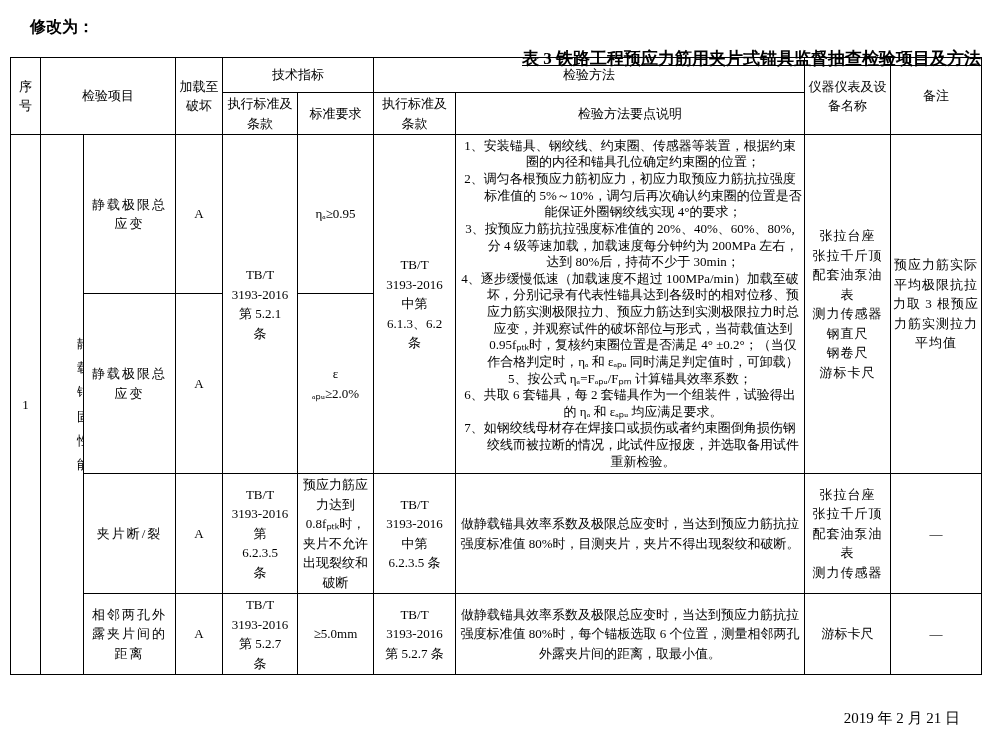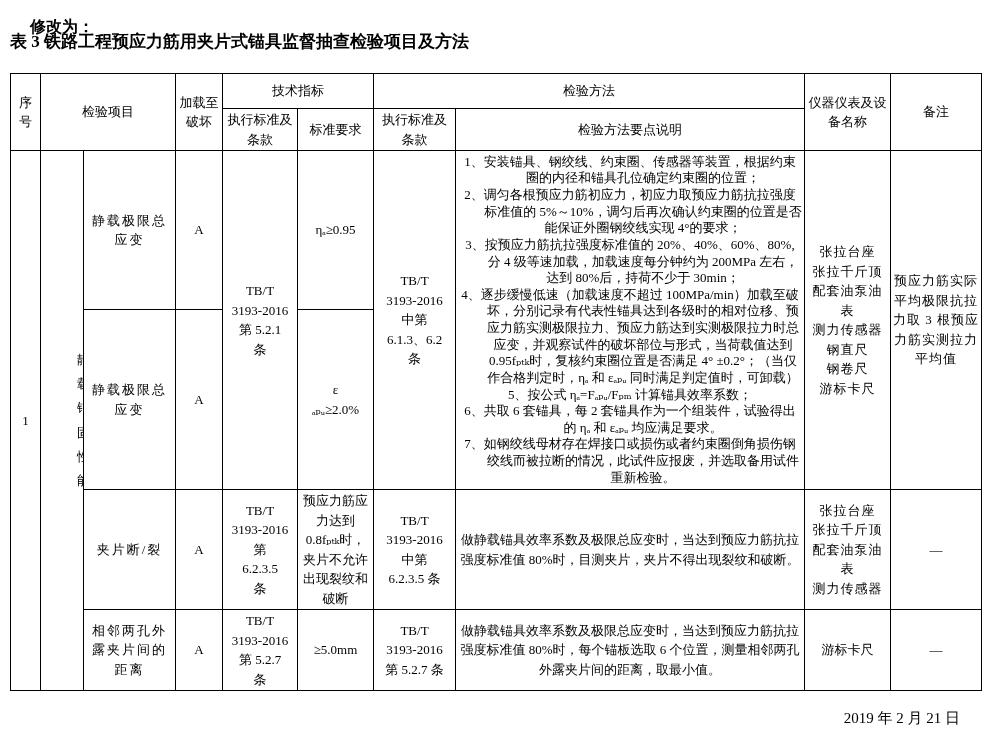--- a/index.html
+++ b/index.html
@@ -8,26 +8,26 @@
     background: #ffffff;
     position: relative;
     font-family: "Liberation Serif", "DejaVu Serif", serif;
     color: #000;
   }
   .doc-edit-label {
     position: absolute; left: 30px; top: 17px;
     font-size: 16px; font-weight: bold;
   }
   .doc-title {
-    position: absolute; left: 10px; top: 30px; width: 971px;
-    text-align: left; font-size: 17px; font-weight: bold;
+    position: absolute; left: 10px; top: 47px; width: 971px;
+    text-align: right; font-size: 17px; font-weight: bold; text-decoration: underline;
   }
   table.main {
-    position: absolute; left: 10px; top: 73px;
-    width: 971px; border-collapse: collapse; table-layout: fixed;
+    position: absolute; left: 10px; top: 57px;
+    width: 971px; border-collapse: collapse; table-layout: fixed; font-family: Liberation Serif, serif;
   }
   table.main th, table.main td {
     border: 1px solid #000;
     font-weight: normal;
     font-size: 13px;
     text-align: center;
     vertical-align: middle;
     padding: 1px 2px;
     overflow: hidden;
     line-height: 1.5;

